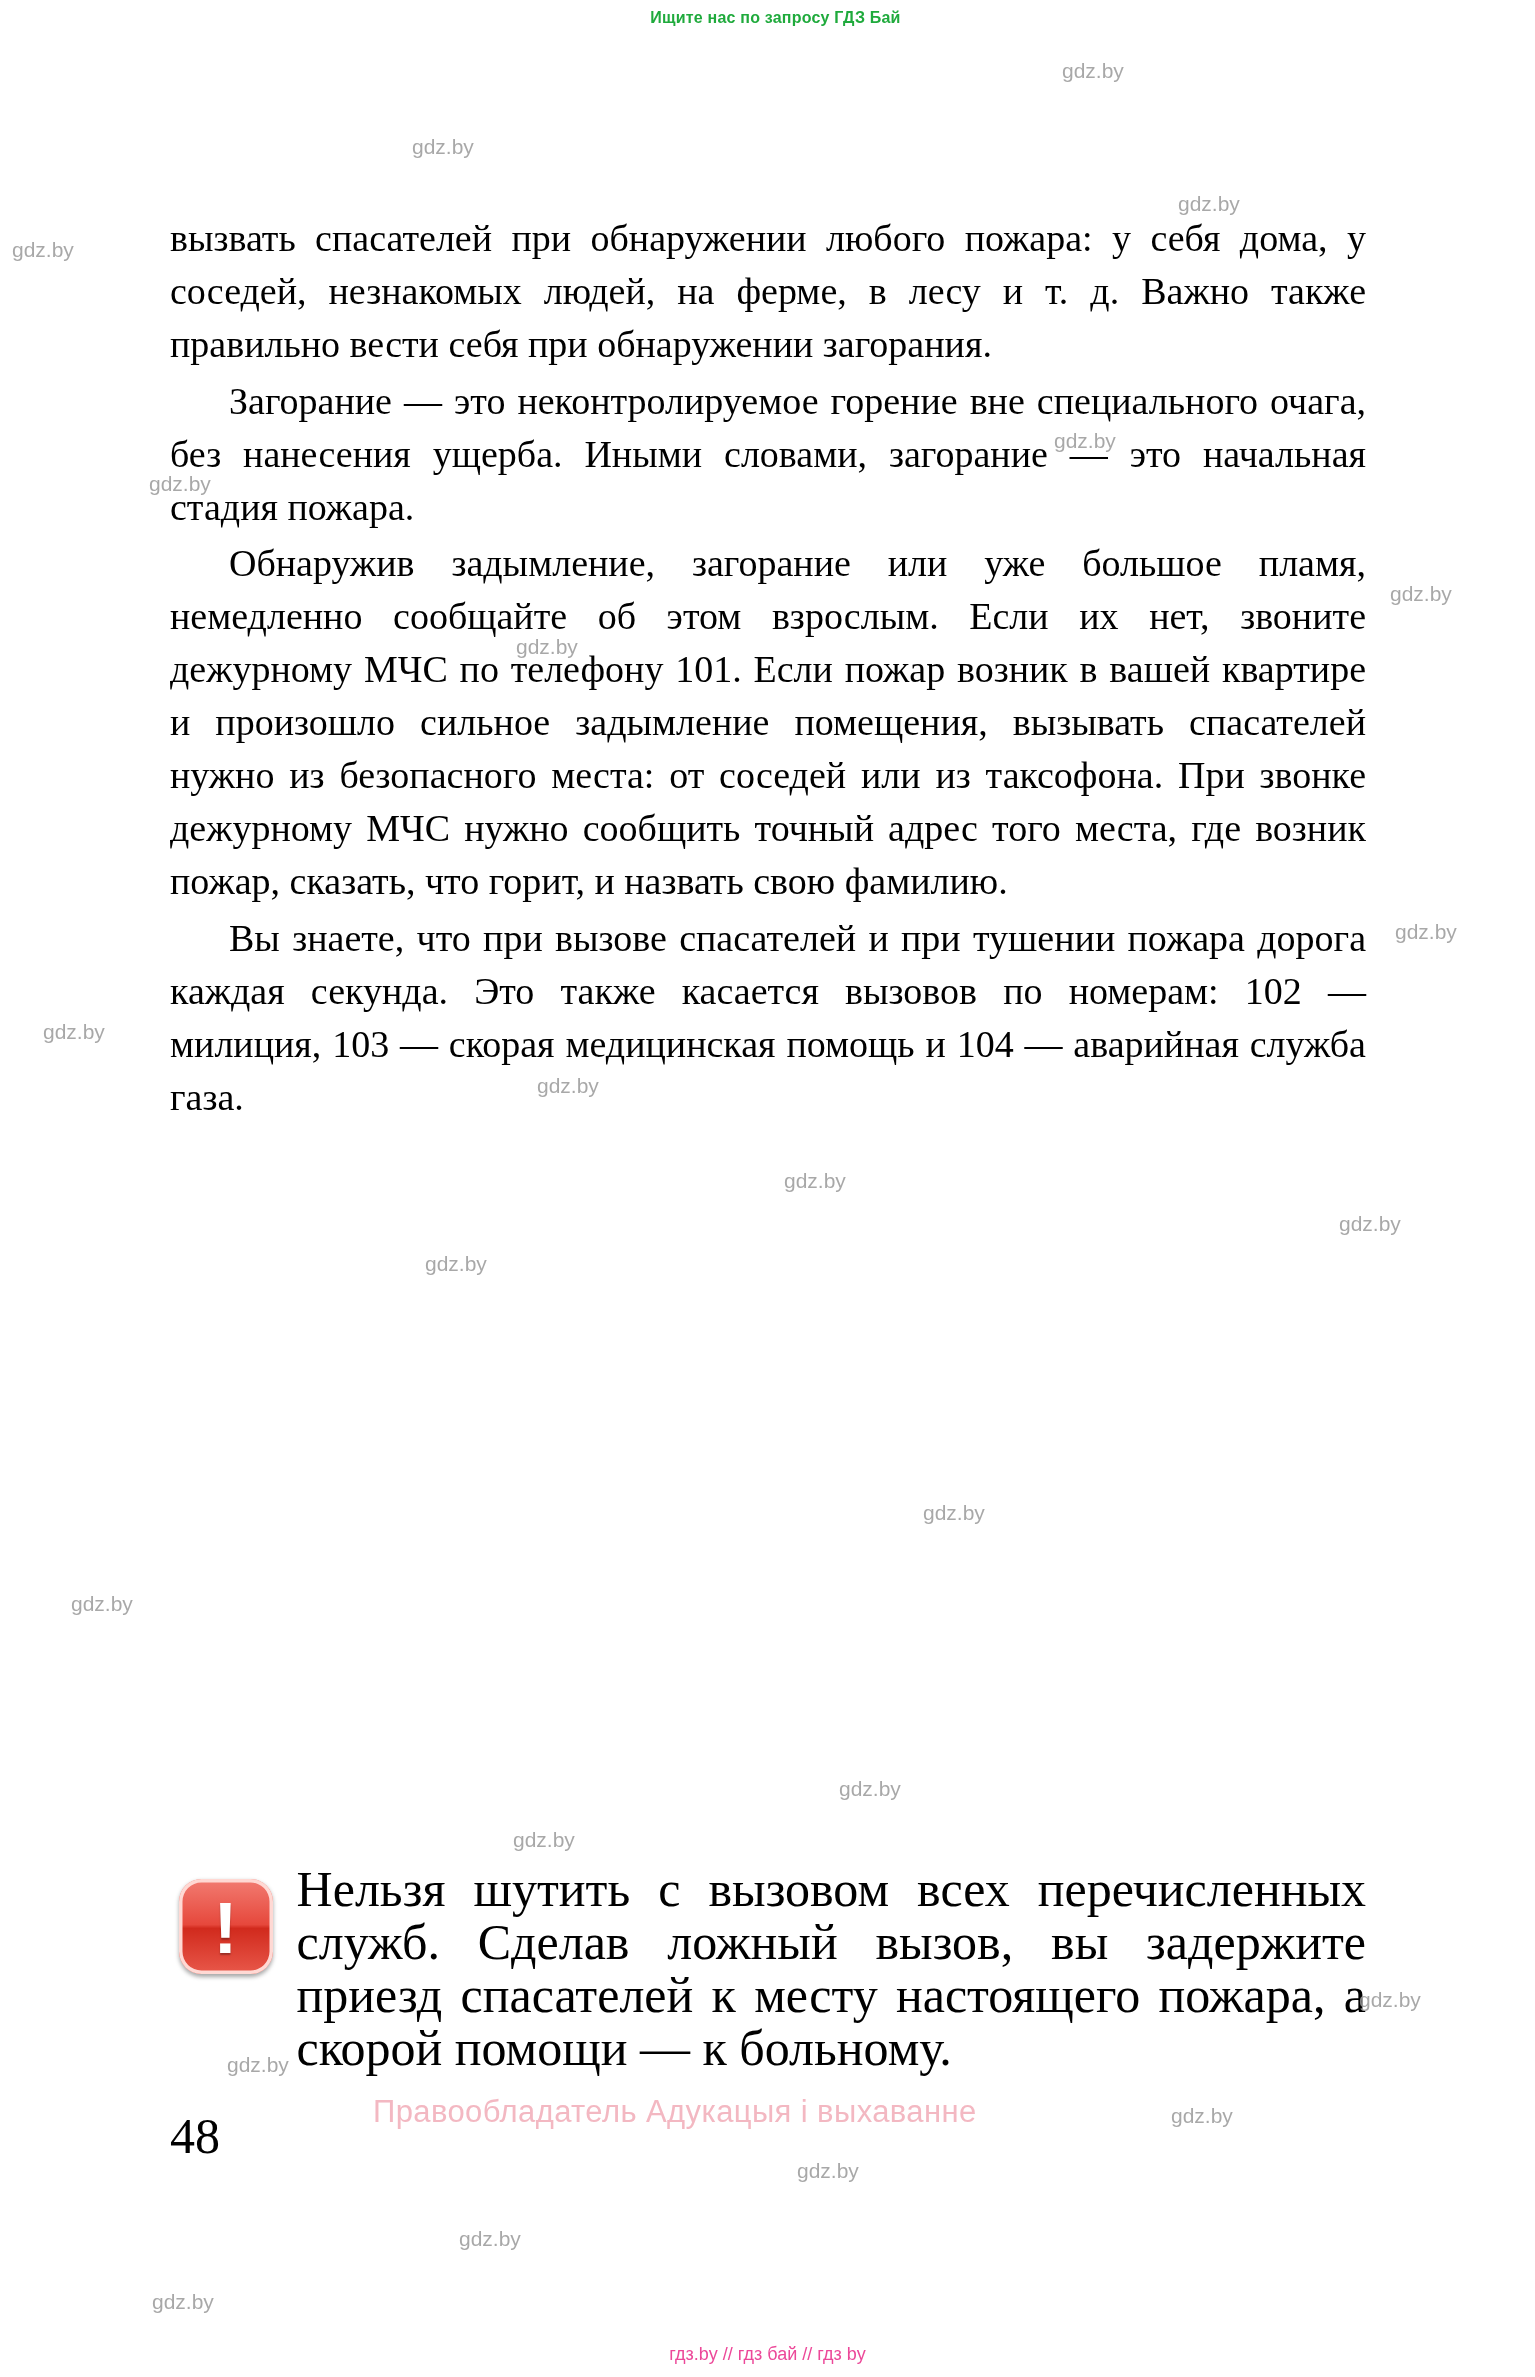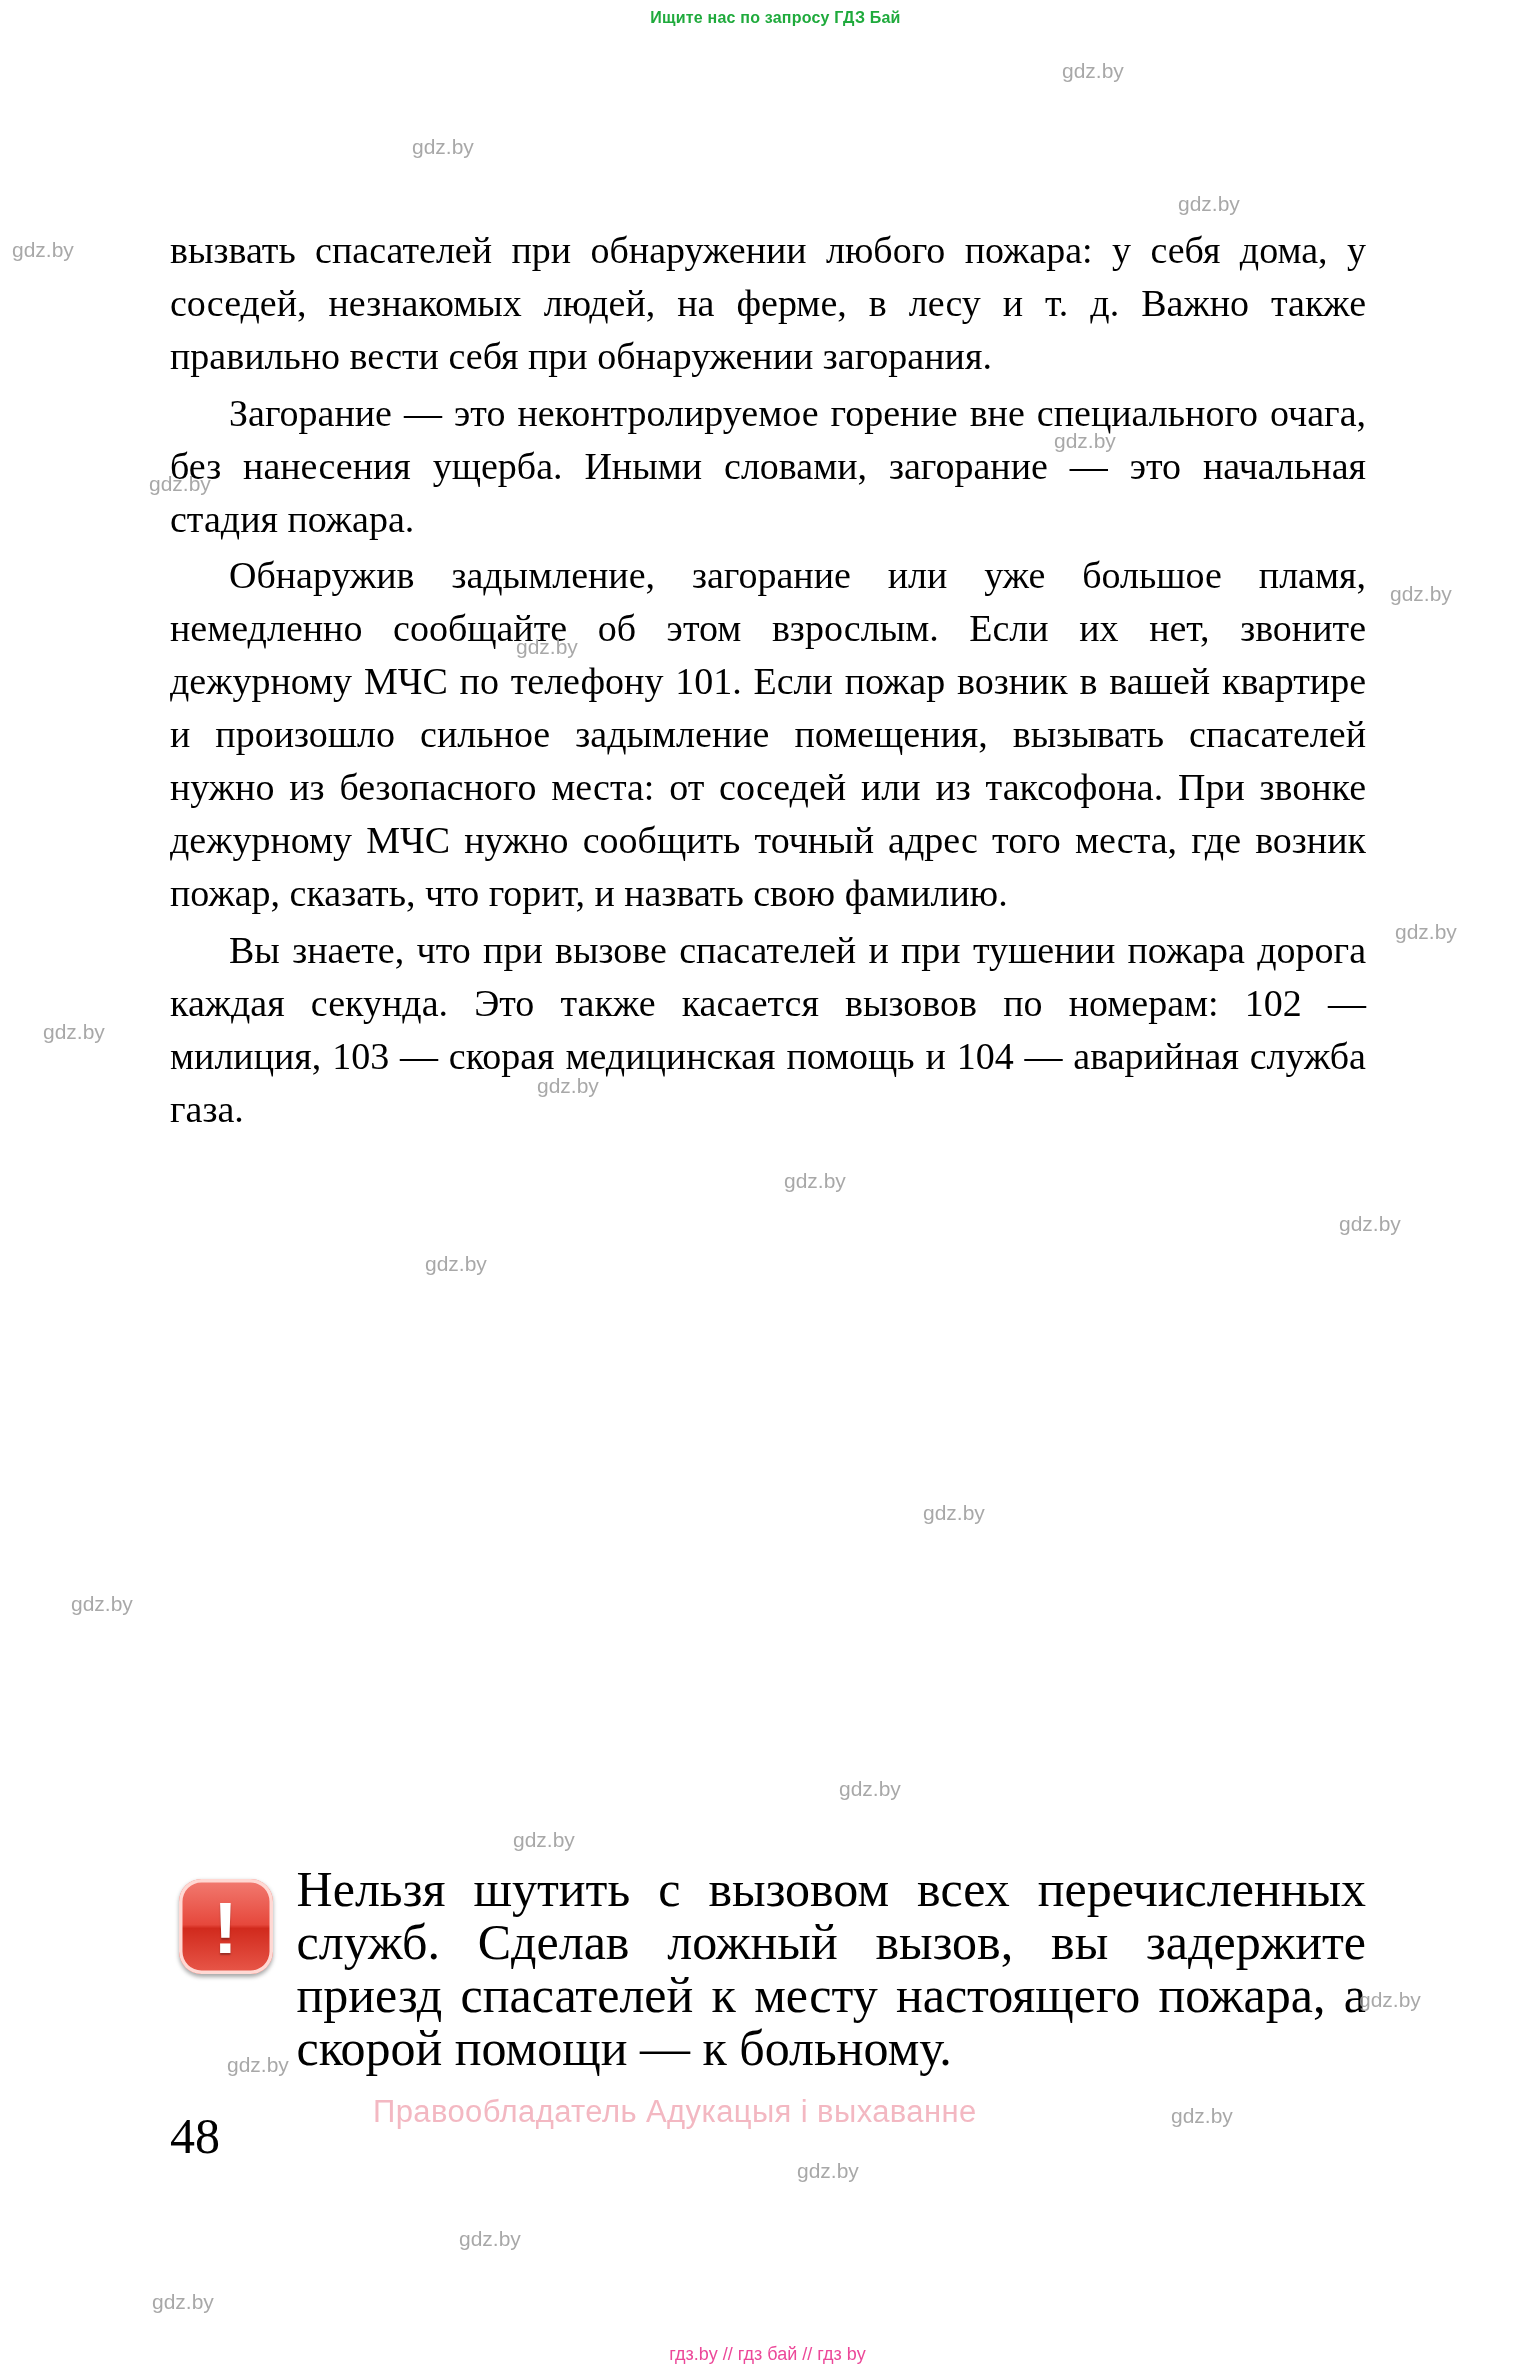--- a/index.html
+++ b/index.html
@@ -58,21 +58,21 @@
     color: #ec4899;
     font-family: "Liberation Sans", sans-serif;
     font-size: 18px;
     white-space: nowrap;
   }
 
   
   .content {
     position: absolute;
     left: 170px;
-    top: 224px;
+    top: 212px;
     width: 1196px;
   }
   p.para {
     margin: 0 0 3.5px 0;
     font-size: 38px;
     line-height: 53px;
     text-align: justify;
     text-align-last: left;
     color: #000;
     font-family: "Liberation Serif", serif;

